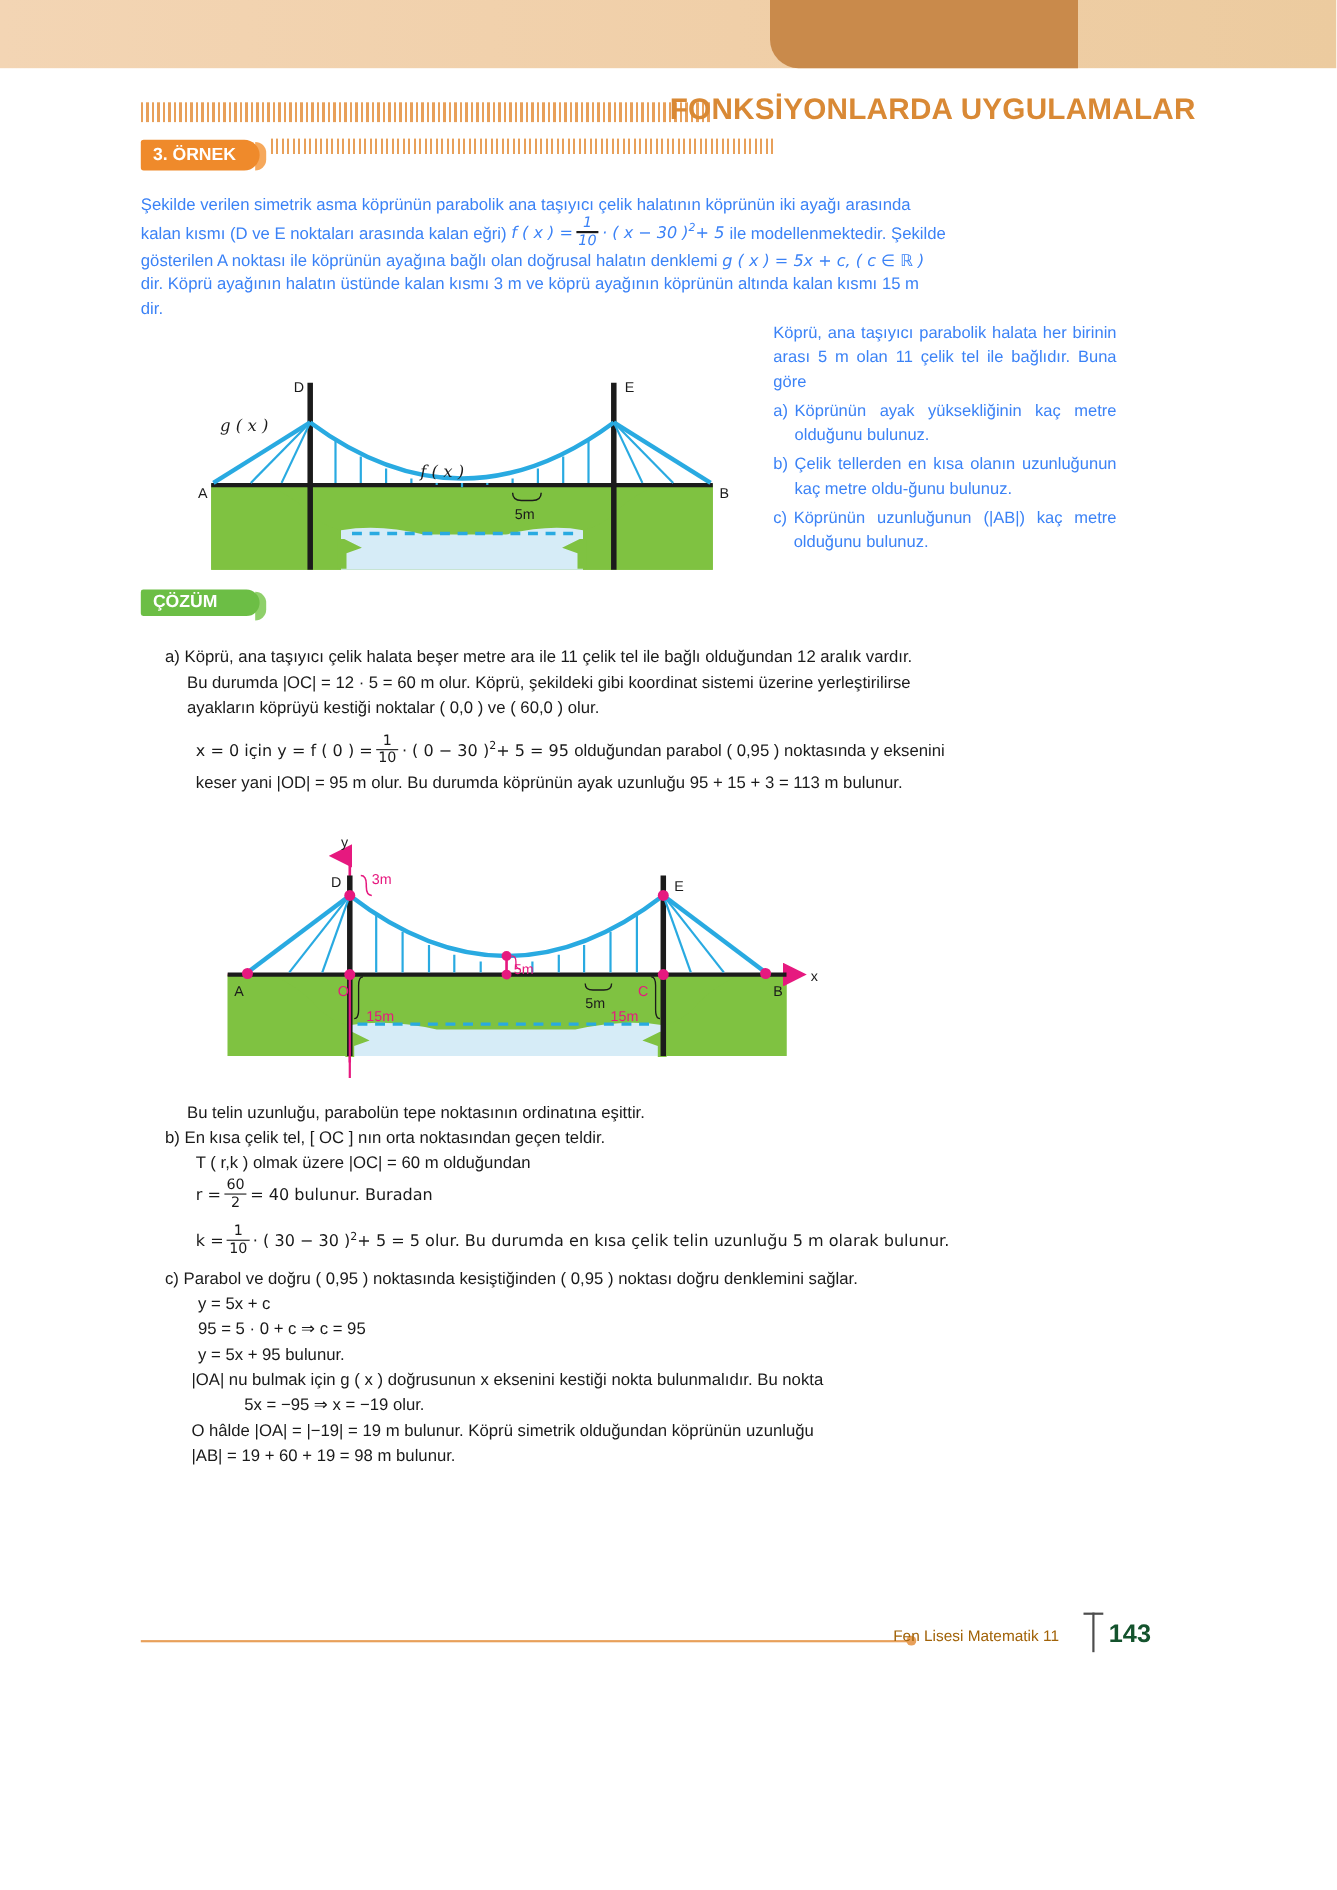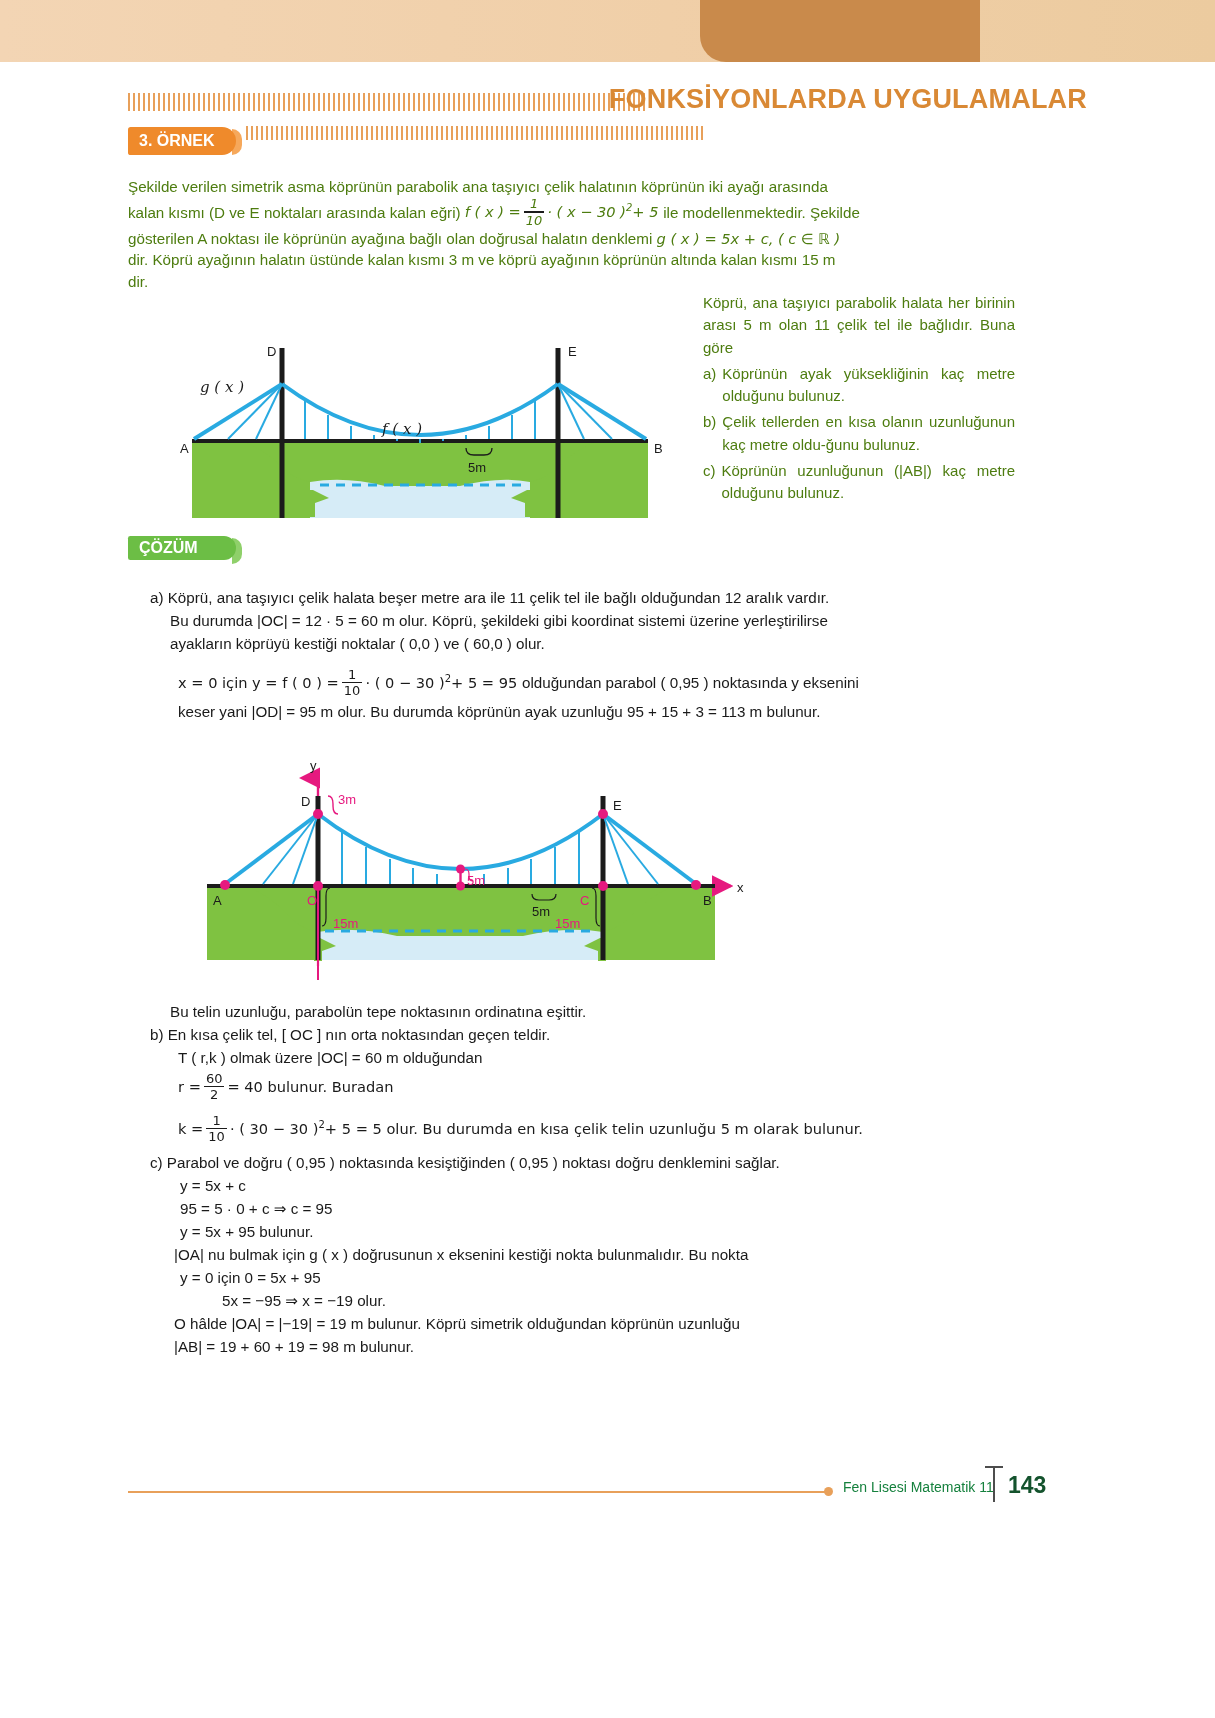--- a/index.html
+++ b/index.html
@@ -40,21 +40,21 @@
   
   #cozum-tab { position:absolute; left:128px; top:536px; width:108px; height:24px;
      background:#6cbe45; border-radius:3px 16px 16px 3px; color:#fff;
      font-family:"Liberation Sans Narrow","Liberation Sans",sans-serif;
      font-weight:bold; font-size:16px; display:flex; align-items:center; padding-left:11px; }
   #cozum-tab::after { content:""; position:absolute; right:-6px; top:2px; width:10px; height:26px;
      background:#8fd06a; border-radius:0 14px 14px 0; z-index:-1; }
 
   
   .para { position:absolute; font-family:"Liberation Sans Narrow","Liberation Sans",sans-serif;
-          font-size:15.2px; line-height:21.5px; color:#4d7c0f; }
+          font-size:15.2px; line-height:21.5px; color:#3b82f6; }
   .mono-math { font-family:"DejaVu Sans", sans-serif; font-size:14.6px; }
 
   
   #intro { left:128px; top:176px; width:890px; }
   #intro .ln { display:block; white-space:nowrap; }
 
   
   #qcol { left:703px; top:292px; width:312px; font-size:15px; line-height:22.3px; }
   #qcol p { margin:0 0 2px 0; text-align:justify; }
   #qcol .item { display:flex; gap:6px; margin-top:4px; }
@@ -76,22 +76,22 @@
   .it { font-style:italic; }
 
   
   #fig1 { position:absolute; left:170px; top:300px; width:500px; height:238px; }
   #fig2 { position:absolute; left:175px; top:752px; width:580px; height:232px; }
 
   
   #footer-line { position:absolute; left:128px; top:1491px; width:700px; height:2px; background:#e8a05a; }
   #footer-dot { position:absolute; left:824px; top:1487px; width:9px; height:9px;
                 border-radius:50%; background:#e8a05a; }
-  #footer-label { position:absolute; left:843px; top:1479px; font-size:14px;
-      font-family:"Liberation Sans Narrow","Liberation Sans",sans-serif; color:#15803d; }
+  #footer-label { position:absolute; left:812px; top:1479px; font-size:14px;
+      font-family:"Liberation Sans Narrow","Liberation Sans",sans-serif; color:#a16207; }
   #footer-sep { position:absolute; left:993px; top:1466px; width:2px; height:36px; background:#4d4d4d; }
   #footer-sep-top { position:absolute; left:985px; top:1466px; width:18px; height:2px; background:#4d4d4d; }
   #page-num { position:absolute; left:1008px; top:1472px; font-size:23px; font-weight:bold;
       font-family:"Liberation Sans Narrow","Liberation Sans",sans-serif; color:#14532d; }
 
   .fig-label { font-family:"Liberation Sans Narrow","Liberation Sans",sans-serif;
                font-size:13px; fill:#1b1b1b; }
   .fig-label-pink { font-family:"Liberation Sans Narrow","Liberation Sans",sans-serif;
                font-size:13px; fill:#e6197f; }
   .fig-fn { font-family:"DejaVu Serif", serif; font-style:italic; font-size:15px; fill:#1b1b1b; }
@@ -350,21 +350,20 @@
       </span><span>· ( 30 − 30 )</span><sup class="p2">2</sup><span>+ 5 = 5  olur. Bu durumda en kısa çelik telin uzunluğu 5 m olarak bulunur.</span>
   </span>
 </div>
 
 <div class="sol" style="left:150px; top:1151px; width:880px;">
   <span class="ln">c) Parabol ve doğru ( 0,95 ) noktasında kesiştiğinden ( 0,95 ) noktası doğru denklemini sağlar.</span>
   <span class="ln" style="padding-left:30px;">y = 5x + c</span>
   <span class="ln" style="padding-left:30px;">95 = 5 · 0 + c ⇒ c = 95</span>
   <span class="ln" style="padding-left:30px;">y = 5x + 95  bulunur.</span>
   <span class="ln" style="padding-left:24px;">|OA| nu bulmak için  g ( x ) doğrusunun x eksenini kestiği nokta bulunmalıdır. Bu nokta</span>
-  <span class="ln" style="padding-left:30px;">y = 0  için  0 = 5x + 95</span>
   <span class="ln" style="padding-left:72px;">5x = −95 ⇒ x = −19  olur.</span>
   <span class="ln" style="padding-left:24px;">O hâlde |OA| = |−19| = 19  m bulunur. Köprü simetrik olduğundan köprünün uzunluğu</span>
   <span class="ln" style="padding-left:24px;">|AB| = 19 + 60 + 19 = 98 m  bulunur.</span>
 </div>
 
 <div id="footer-line"></div>
 <div id="footer-dot"></div>
 <div id="footer-label">Fen Lisesi Matematik 11</div>
 <div id="footer-sep-top"></div>
 <div id="footer-sep"></div>

